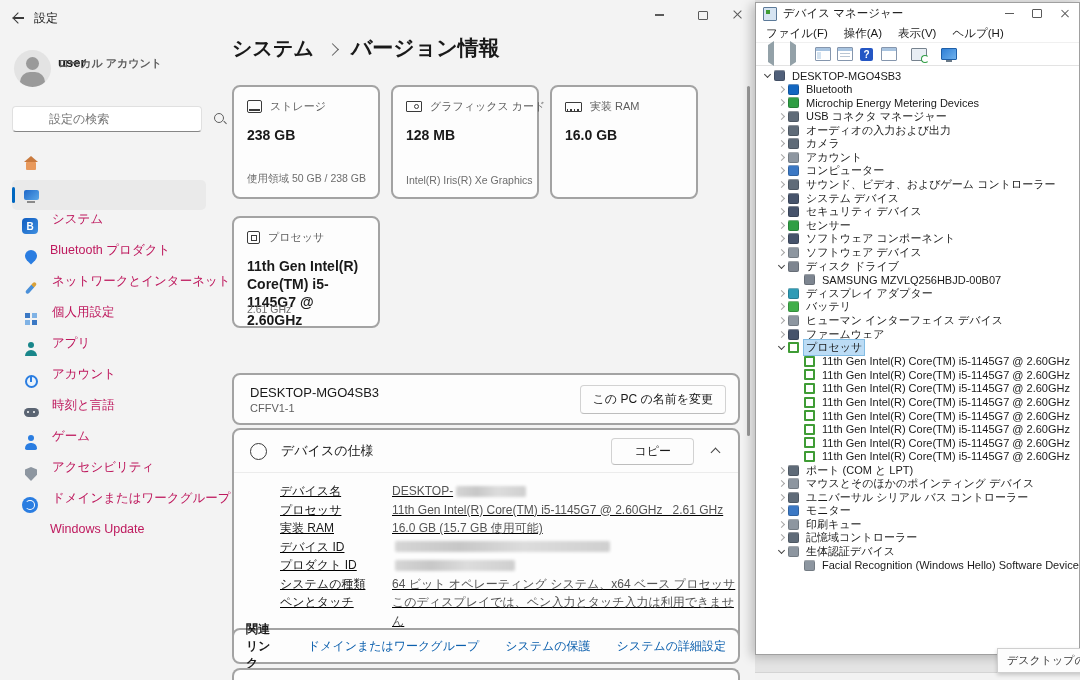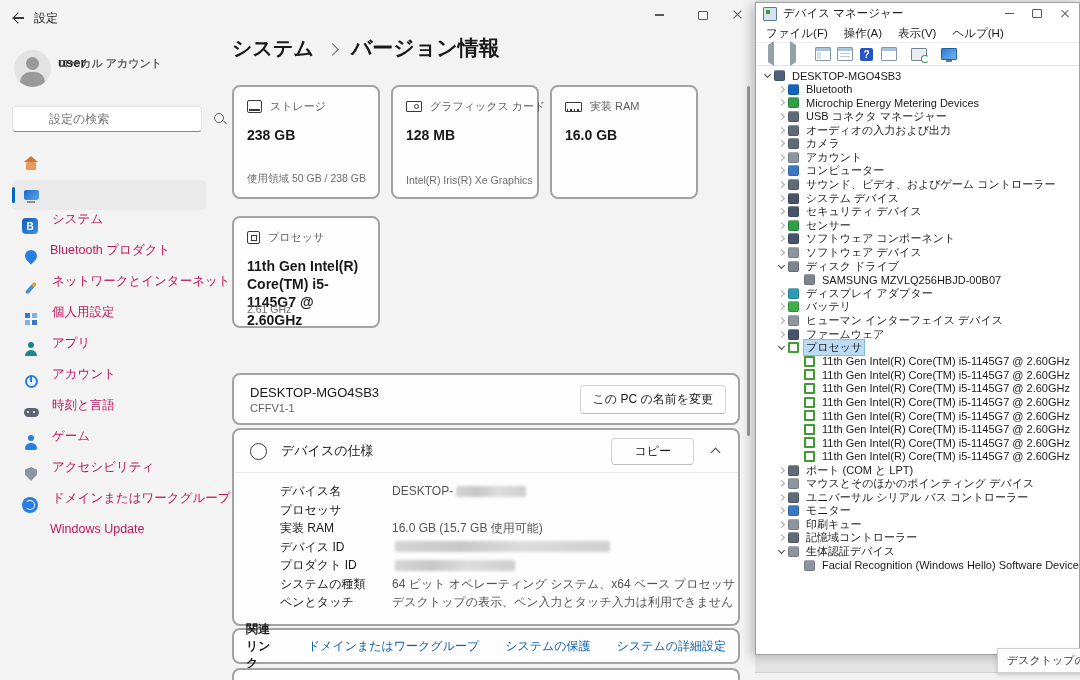--- a/index.html
+++ b/index.html
@@ -101,21 +101,21 @@
   .specs-card{left:232px;top:428px;width:508px;position:absolute;padding:0;}
   .specs-header{display:flex;align-items:center;height:42px;padding:0 12px 0 16px;}
   .info-icon{width:15px;height:15px;border-radius:50%;border:1.3px solid #3a3a3a;display:flex;align-items:center;justify-content:center;
       font:italic bold 10px "Liberation Serif",serif;color:#3a3a3a;flex:none;}
   .specs-title{font-size:13px;color:#191919;margin-left:14px;}
   .copy-btn{margin-left:auto;background:#fdfdfd;border:1px solid #d2d2d2;border-bottom-color:#bdbdbd;border-radius:4px;
       font-size:12px;color:#191919;padding:4px 22px;cursor:default;}
   .chevron-up-icon{width:16px;height:16px;margin-left:14px;margin-right:2px;position:relative;}
   .chevron-up-icon::before{content:"";position:absolute;left:4px;top:6px;width:6px;height:6px;
       border-left:1.4px solid #444;border-top:1.4px solid #444;transform:rotate(45deg);}
-  .specs-body{border-top:1px solid #ececec;padding:9px 0 12px 46px;}
+  .specs-body{border-top:1px solid #ececec;padding:9px 0 12px 46px;text-decoration:underline;}
   .srow{display:flex;line-height:18.5px;}
   .slabel{width:112px;flex:none;font-size:12px;color:#191919;}
   .svalue{font-size:12px;color:#555;white-space:pre-wrap;display:flex;align-items:center;}
   .redact{display:inline-block;height:11px;border-radius:2px;margin-left:3px;
       background:linear-gradient(90deg,#d5d5d5,#c7c7c7 30%,#dcdcdc 60%,#cfcfcf);filter:blur(1.5px);}
   
   .related-card{left:232px;top:628px;width:508px;height:36px;display:flex;align-items:center;gap:26px;padding:0 12px;position:absolute;}
   .related-label{font-size:12px;font-weight:700;color:#191919;}
   .link{font-size:12px;color:#0b5fad;cursor:default;white-space:nowrap;}
   .cut-card{left:232px;top:668px;width:508px;height:14px;border-radius:8px 8px 0 0;border-bottom:none;position:absolute;}
@@ -315,40 +315,41 @@
       <span class="chevron-up-icon"></span>
     </div>
     <div class="specs-body">
 
     <div class="srow">
           <span class="slabel">デバイス名</span>
           <span class="svalue"><span>DESKTOP-</span><span class="redact" style="width: 70px;"></span></span>
         </div>
         <div class="srow">
           <span class="slabel">プロセッサ</span>
+          <span class="svalue"><span>11th Gen Intel(R) Core(TM) i5-1145G7 @ 2.60GHz   2.61 GHz</span></span>
         </div>
         <div class="srow">
           <span class="slabel">実装 RAM</span>
           <span class="svalue"><span>16.0 GB (15.7 GB 使用可能)</span></span>
         </div>
         <div class="srow">
           <span class="slabel">デバイス ID</span>
           <span class="svalue"><span></span><span class="redact" style="width: 215px;"></span></span>
         </div>
         <div class="srow">
           <span class="slabel">プロダクト ID</span>
           <span class="svalue"><span></span><span class="redact" style="width: 120px;"></span></span>
         </div>
         <div class="srow">
           <span class="slabel">システムの種類</span>
           <span class="svalue"><span>64 ビット オペレーティング システム、x64 ベース プロセッサ</span></span>
         </div>
         <div class="srow">
           <span class="slabel">ペンとタッチ</span>
-          <span class="svalue"><span>デスクトップの表示、ペン入力とタッチ入力は利用できません</span></span>
+          <span class="svalue"><span>このディスプレイでは、ペン入力とタッチ入力は利用できません</span></span>
         </div>
       </div>
   </div>
 
   <div class="card related-card">
     <span class="related-label">関連リンク</span>
     <span style="display:flex;gap:26px">
 
     <span class="link">ドメインまたはワークグループ</span>
         <span class="link">システムの保護</span>

